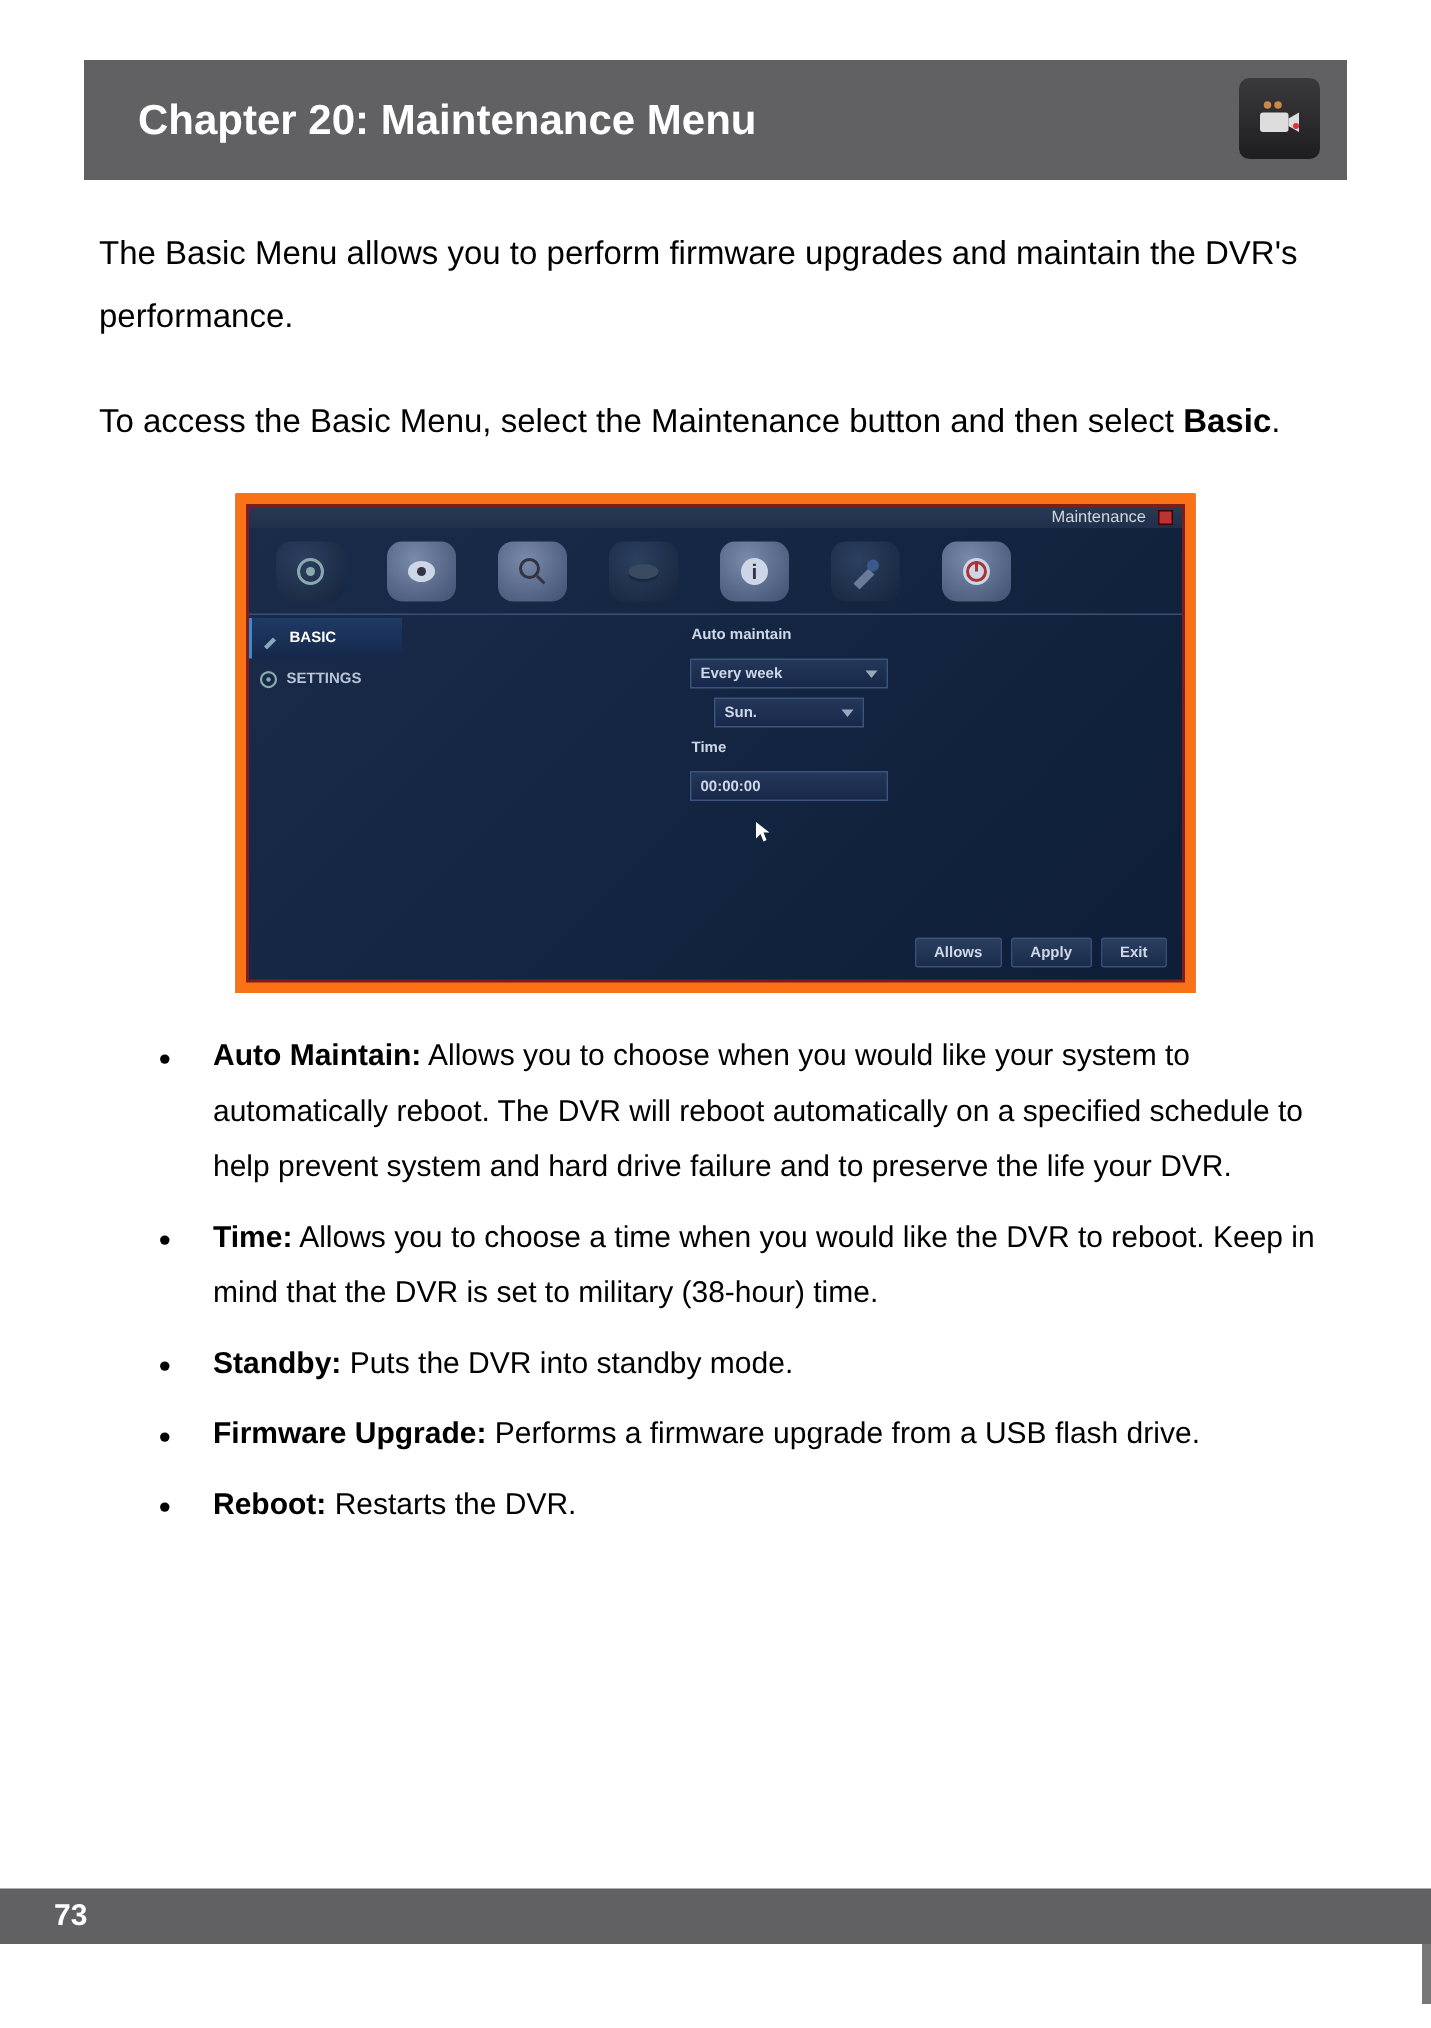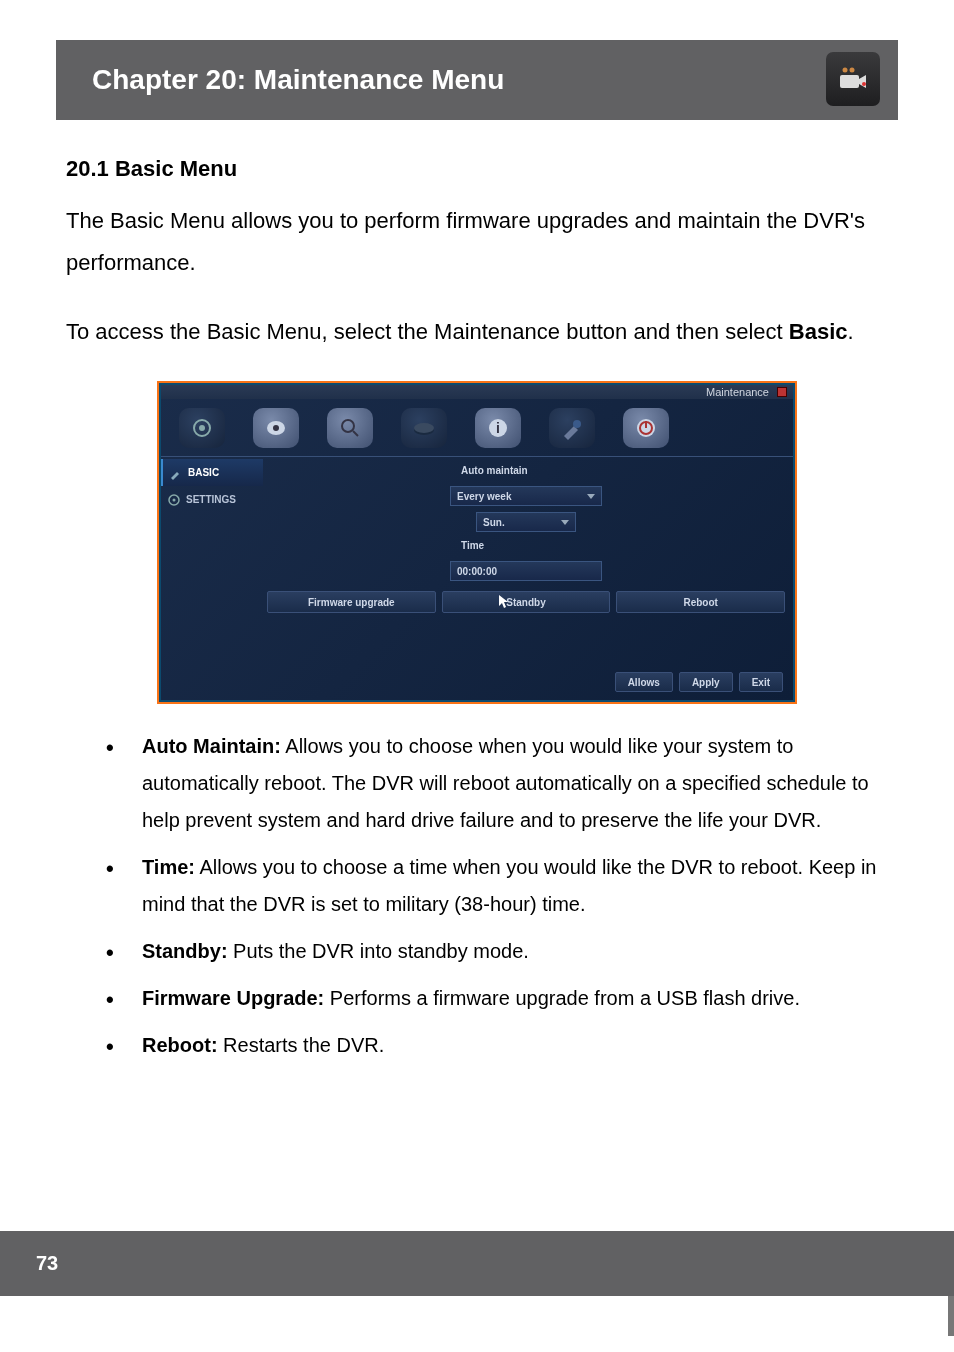--- a/index.html
+++ b/index.html
@@ -14,21 +14,21 @@
   .chapter-icon-box { position: absolute; right: 18px; top: 12px; width: 54px; height: 54px; border-radius: 7px; background: linear-gradient(#3a3a3c, #1e1e20); display: flex; align-items: center; justify-content: center; }
   .chapter-icon-box svg { width: 34px; height: 26px; }
 
   .body-area { padding: 28px 10px 0 10px; font-size: 22px; line-height: 1.9; }
   .section-head { font-weight: bold; font-size: 22px; margin-bottom: 10px; }
   .para { margin-bottom: 28px; }
   .para-last-strong { font-weight: bold; }
 
   
   .shot-wrap { margin: 4px auto 20px auto; width: 640px; }
-  .shot-outer { width: 100%; border: 2px solid #f97316; background: #0c4a6e; padding: 2px; }
+  .shot-outer { width: 100%; border: 7px solid #f97316; background: #7f1d1d; padding: 2px; }
   .shot { width: 100%; height: 315px; background: linear-gradient(135deg, #1a2c4a, #0e1e38); color: #d0d6e0; font-family: Arial, sans-serif; font-size: 11px; position: relative; }
 
   .shot-top { height: 14px; background: linear-gradient(#2a3a55, #20304a); display: flex; justify-content: flex-end; align-items: center; padding-right: 6px; gap: 180px; }
   .shot-top-holder { display: flex; align-items: center; gap: 8px; margin-left: auto; }
   .shot-top-close { width: 10px; height: 10px; background: #b33; border: 1px solid #400; }
 
   .shot-iconstrip { height: 58px; display: flex; align-items: center; gap: 28px; padding: 0 18px; border-bottom: 1px solid #385078; }
   .sicon { width: 46px; height: 40px; background: radial-gradient(circle at 40% 30%, #2c4060, #16243c); border-radius: 10px; display: flex; align-items: center; justify-content: center; }
   .sicon.light { background: radial-gradient(circle at 40% 30%, #7a8aaa, #405070); }
   .sicon svg { width: 28px; height: 24px; }
@@ -36,41 +36,41 @@
   .shot-body { display: flex; height: calc(100% - 72px); }
   .shot-side { width: 102px; padding-top: 2px; }
   .side-item { display: flex; align-items: center; gap: 5px; padding: 4px 6px; font-size: 10px; font-weight: bold; color: #b8c4d8; }
   .side-item.active { background: linear-gradient(#1e3a66, #16284a); border-left: 2px solid #3a8ad0; color: #fff; }
   .side-ico { width: 14px; height: 14px; }
 
   .shot-main { flex: 1; padding: 4px 8px 0 4px; position: relative; }
   .form-row { display: flex; align-items: center; gap: 6px; margin-bottom: 4px; flex-direction: column; }
   .form-label { width: 130px; font-size: 10px; font-weight: bold; color: #cfd8e8; }
   .form-field { height: 20px; background: linear-gradient(#24385a, #18284a); border: 1px solid #3a5580; display: flex; align-items: center; justify-content: space-between; padding: 0 6px; font-size: 10px; color: #cfd8e8; font-weight: bold; }
-  .f-w1 { width: 152px; }
+  .f-w1 { width: 132px; }
   .f-w2 { width: 100px; }
   .dd-arrow { width: 0; height: 0; border-left: 4px solid transparent; border-right: 4px solid transparent; border-top: 5px solid #9ab; }
 
   .btn-row { display: flex; gap: 6px; margin-top: 10px; }
   .shot-btn { flex: 1; height: 22px; background: linear-gradient(#2a3e60, #1a2c4a); border: 1px solid #3a5078; display: flex; align-items: center; justify-content: center; font-size: 10px; font-weight: bold; color: #cfd8e8; border-radius: 2px; }
 
   .cursor-shape { position: absolute; left: 236px; top: 138px; width: 10px; height: 14px; }
   .cursor-shape svg { width: 100%; height: 100%; }
 
   .footer-btns { position: absolute; right: 10px; bottom: 8px; display: flex; gap: 6px; }
   .footer-btn { height: 20px; padding: 0 12px; background: linear-gradient(#2a3e60, #1a2c4a); border: 1px solid #3a5078; display: flex; align-items: center; justify-content: center; font-size: 10px; font-weight: bold; color: #cfd8e8; border-radius: 2px; }
 
   
   ul.desc { list-style: none; padding: 4px 0 0 40px; }
   ul.desc li { position: relative; padding-left: 36px; margin-bottom: 10px; font-size: 20px; line-height: 1.85; }
   ul.desc li::before { content: "•"; position: absolute; left: 0; top: 0; font-size: 22px; font-weight: bold; }
   ul.desc li .term { font-weight: bold; }
 
   
-  .page-footer { margin-top: auto; height: 65px; width: calc(100% + 112px); margin-left: -56px; background: #616163; display: flex; align-items: center; padding-left: 36px; }
+  .page-footer { margin-top: auto; height: 37px; width: calc(100% + 112px); margin-left: -56px; background: #616163; display: flex; align-items: center; padding-left: 36px; }
   .page-num { color: #fff; font-weight: bold; font-size: 20px; }
 </style>
 </head>
 <body>
 
 <div class="page">
 
   <div class="chapter-bar">
     <div class="chapter-title">Chapter 20: Maintenance Menu</div>
     <div class="chapter-icon-box">
@@ -78,21 +78,20 @@
         <circle cx="9" cy="4" r="2.5" fill="#c84"></circle>
         <circle cx="16" cy="4" r="2.5" fill="#c84"></circle>
         <rect x="4" y="9" width="19" height="13" rx="2" fill="#ddd"></rect>
         <path d="M23 13 L30 9 L30 22 L23 18 Z" fill="#ddd"></path>
         <circle cx="28" cy="18" r="2" fill="#d33"></circle>
       </svg>
     </div>
   </div>
 
   <div class="body-area">
-    <div class="section-head">20.1 Basic Menu</div>
 
     <p class="para">The Basic Menu allows you to perform firmware upgrades and maintain the DVR's performance.</p>
 
     <p class="para">
       <span>To access the Basic Menu, select the Maintenance button and then select </span><span class="para-last-strong">Basic</span><span>.</span>
     </p>
 
     <div class="shot-wrap">
       <div class="shot-outer">
         <div class="shot">
@@ -179,31 +178,20 @@
                   <span class="dd-arrow"></span>
                 </div>
               </div>
               <div class="form-row">
                 <div class="form-label">Time</div>
                 <div class="form-field f-w1">
                   <span>00:00:00</span>
                 </div>
               </div>
 
-              <div class="btn-row">
-                <div class="shot-btn">
-                  <span>Firmware upgrade</span>
-                </div>
-                <div class="shot-btn">
-                  <span>Standby</span>
-                </div>
-                <div class="shot-btn">
-                  <span>Reboot</span>
-                </div>
-              </div>
 
               <div class="cursor-shape">
                 <svg viewBox="0 0 10 14">
                     <path d="M0 0 L0 11 L3 8 L5 13 L7 12 L5 7 L9 7 Z" fill="#fff"></path>
                   </svg>
               </div>
 
               <div class="footer-btns">
                 <div class="footer-btn">
                     <span>Allows</span>

